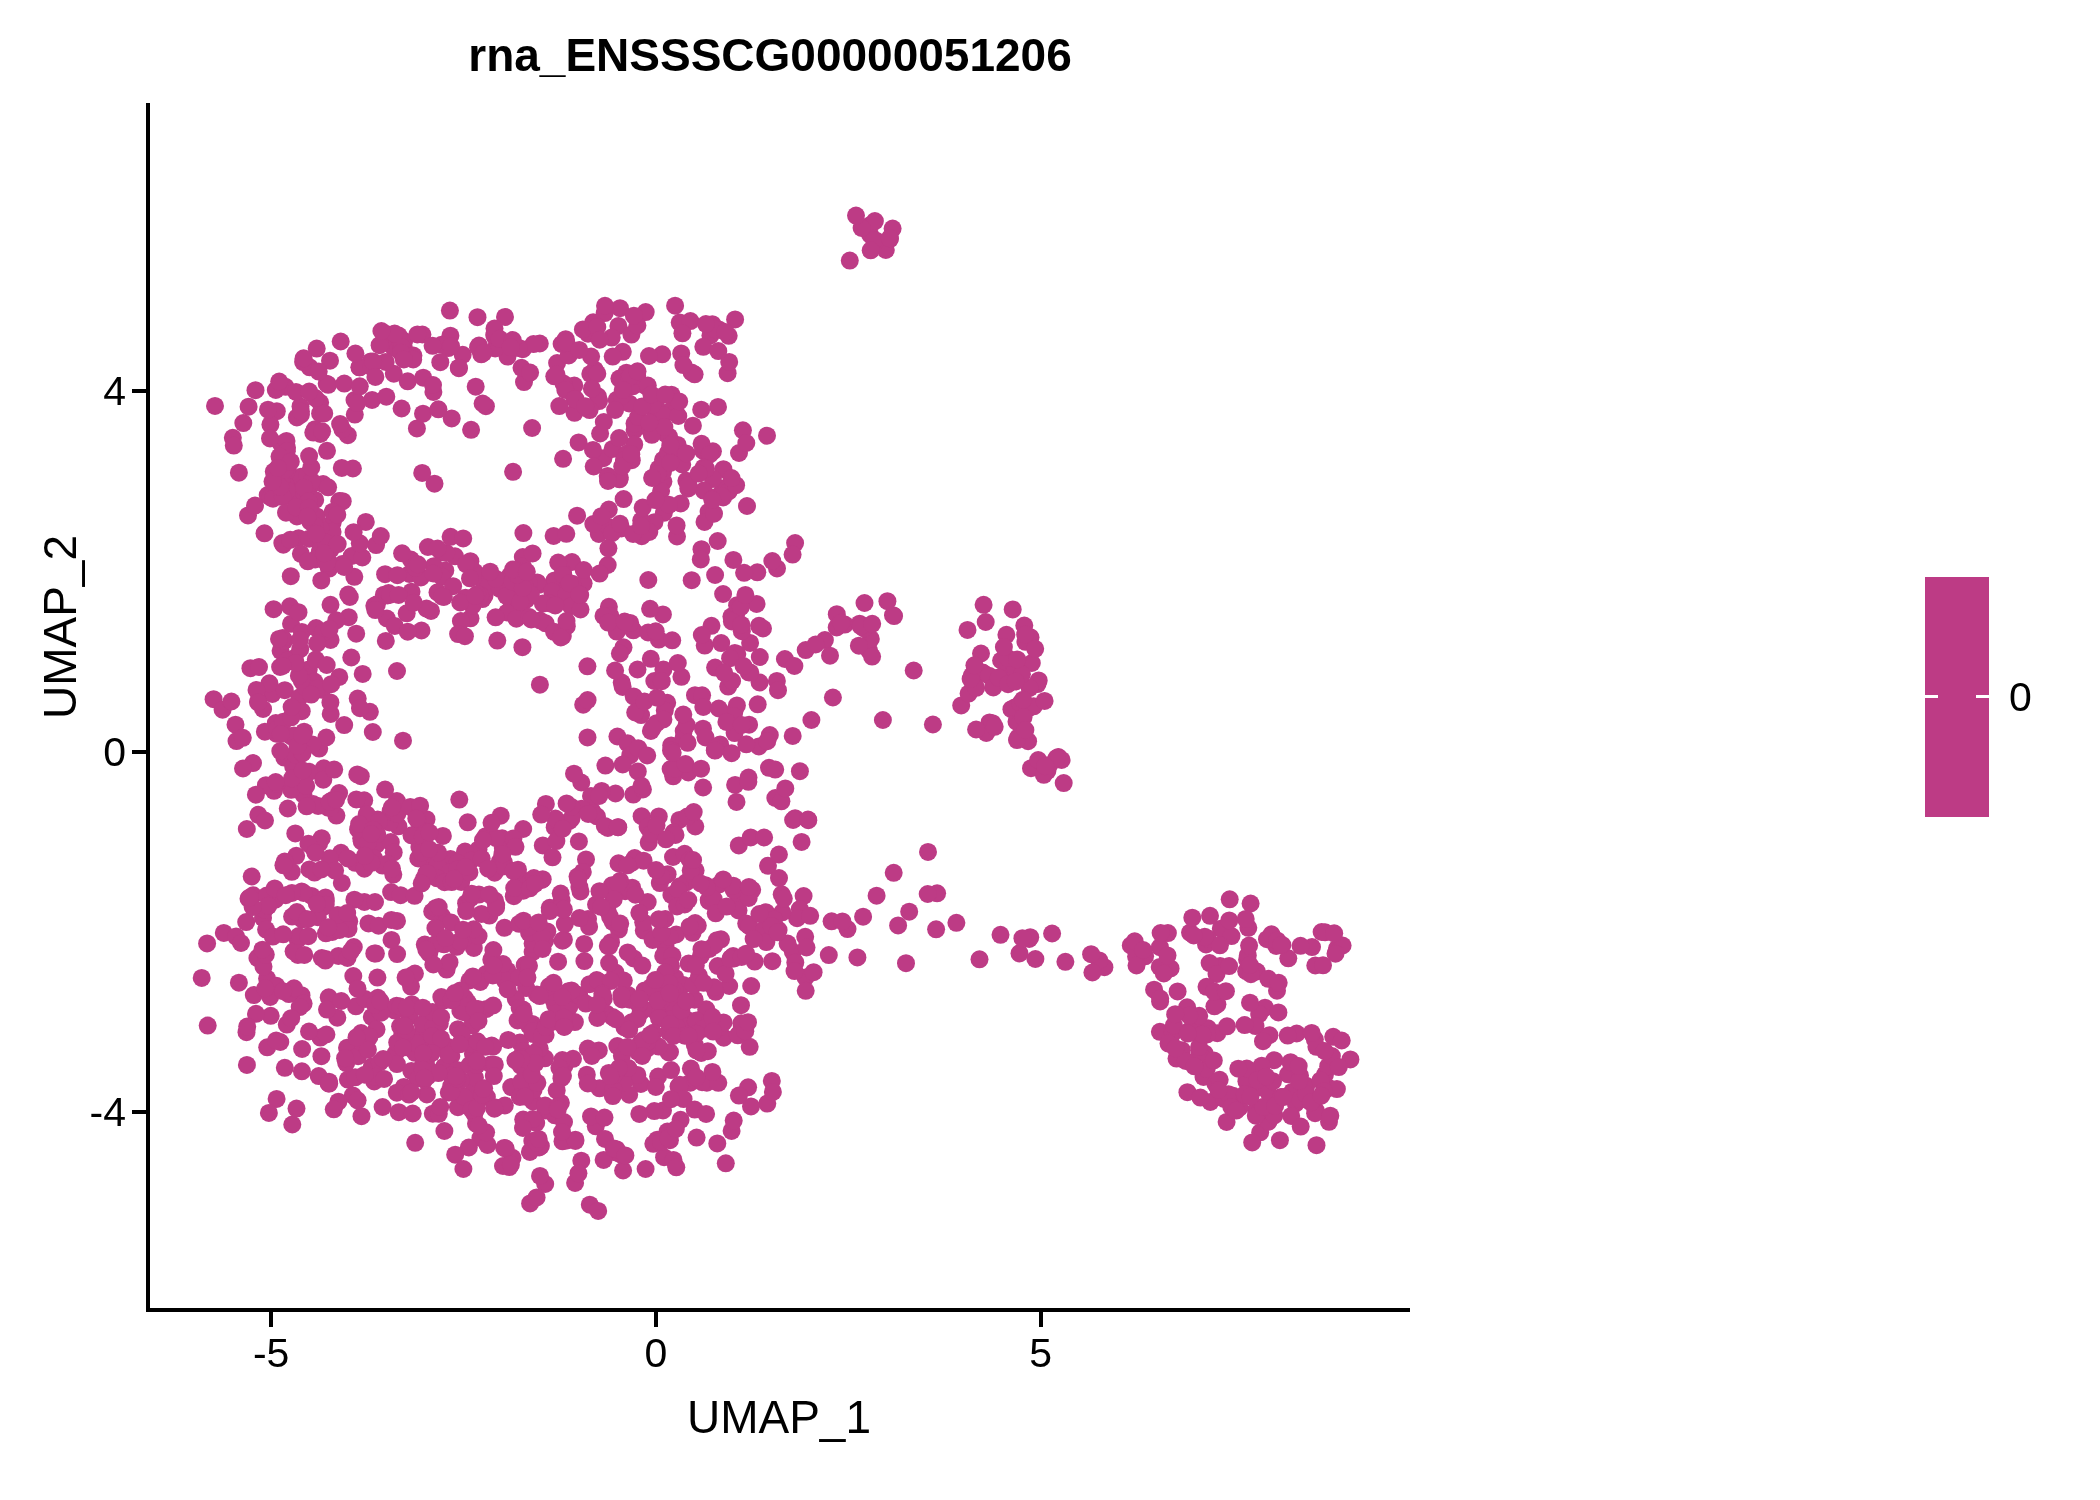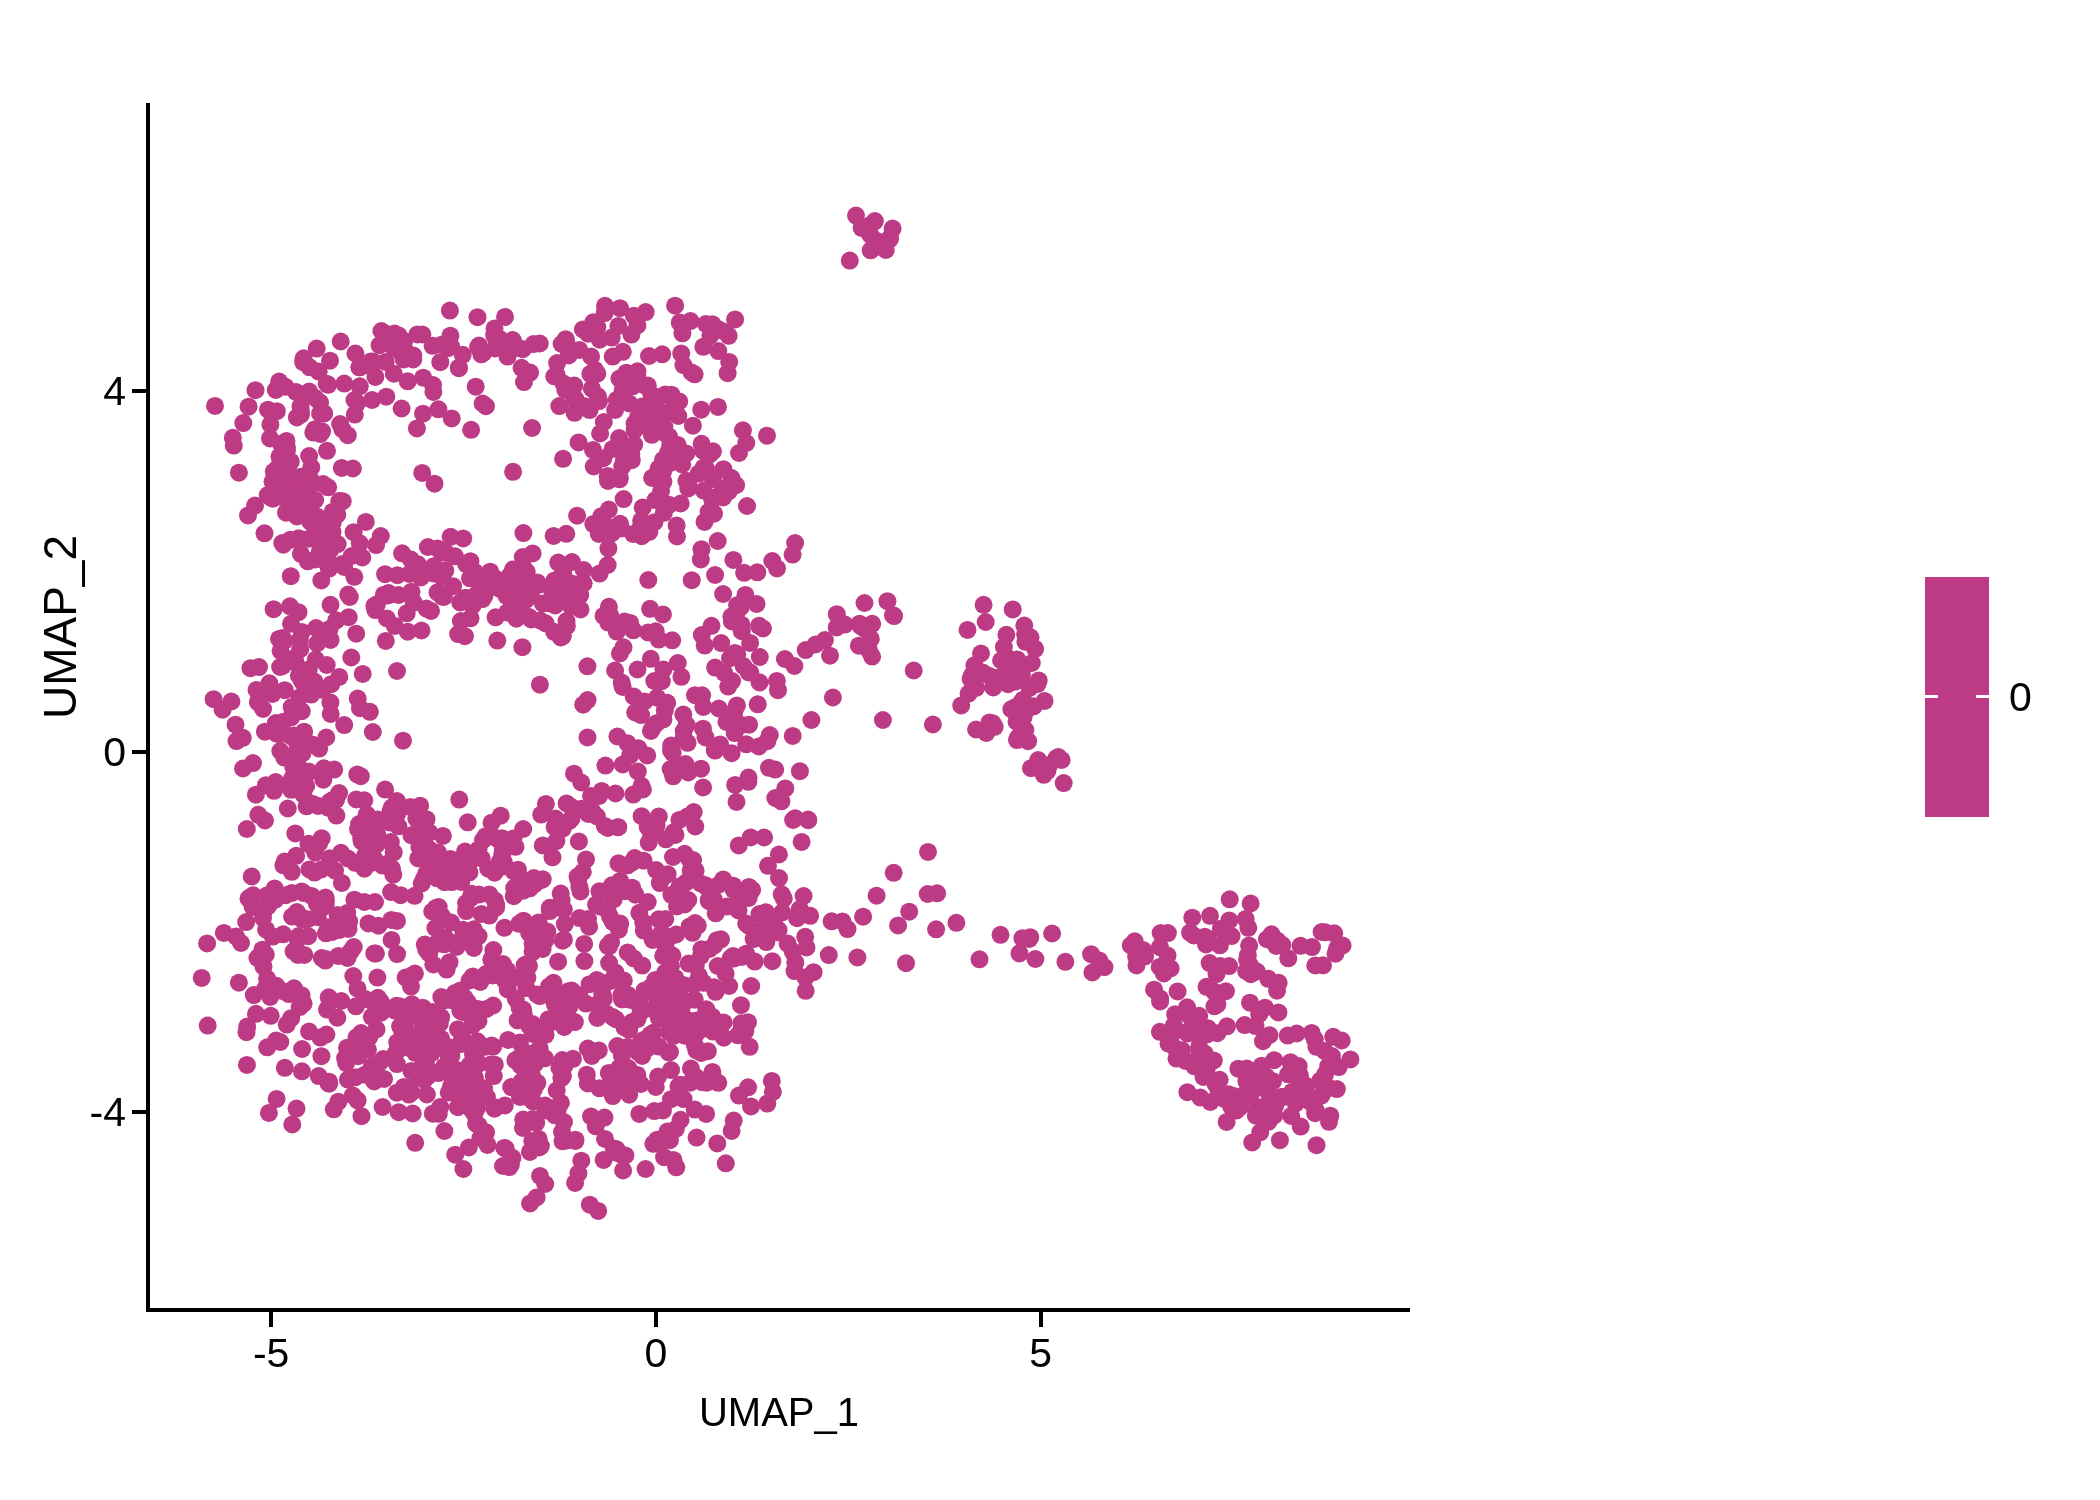--- a/index.html
+++ b/index.html
@@ -102,21 +102,21 @@
     transform: rotate(-90deg);
     transform-origin: center center;
     white-space: nowrap;
   }
   #x-axis-title {
     position: absolute;
     left: 148px;
     top: 1390px;
     width: 1262px;
     text-align: center;
-    font-size: 40px;
+    font-size: 46px;
     white-space: nowrap;
   }
   #legend {
     position: absolute;
     left: 1925px;
     top: 577px;
     width: 64px;
     height: 240px;
   }
   #legend-bar {
@@ -139,20 +139,21 @@
     font-size: 41px;
     transform: translateY(-50%);
     white-space: nowrap;
   }
 </style>
 </head>
 <body>
 
 <div id="page">
 
+  <div id="plot-title">rna_ENSSSCG00000051206</div>
 
   <div id="panel">
     <svg id="scatter-svg" width="1262" height="1207">
         <circle cx="167.0" cy="326.2" r="9" fill="#bd3b85"></circle>
         <circle cx="293.6" cy="449.5" r="9" fill="#bd3b85"></circle>
         <circle cx="504.9" cy="305.0" r="9" fill="#bd3b85"></circle>
         <circle cx="359.5" cy="253.6" r="9" fill="#bd3b85"></circle>
         <circle cx="191.5" cy="398.1" r="9" fill="#bd3b85"></circle>
         <circle cx="245.4" cy="244.4" r="9" fill="#bd3b85"></circle>
         <circle cx="521.7" cy="308.3" r="9" fill="#bd3b85"></circle>

